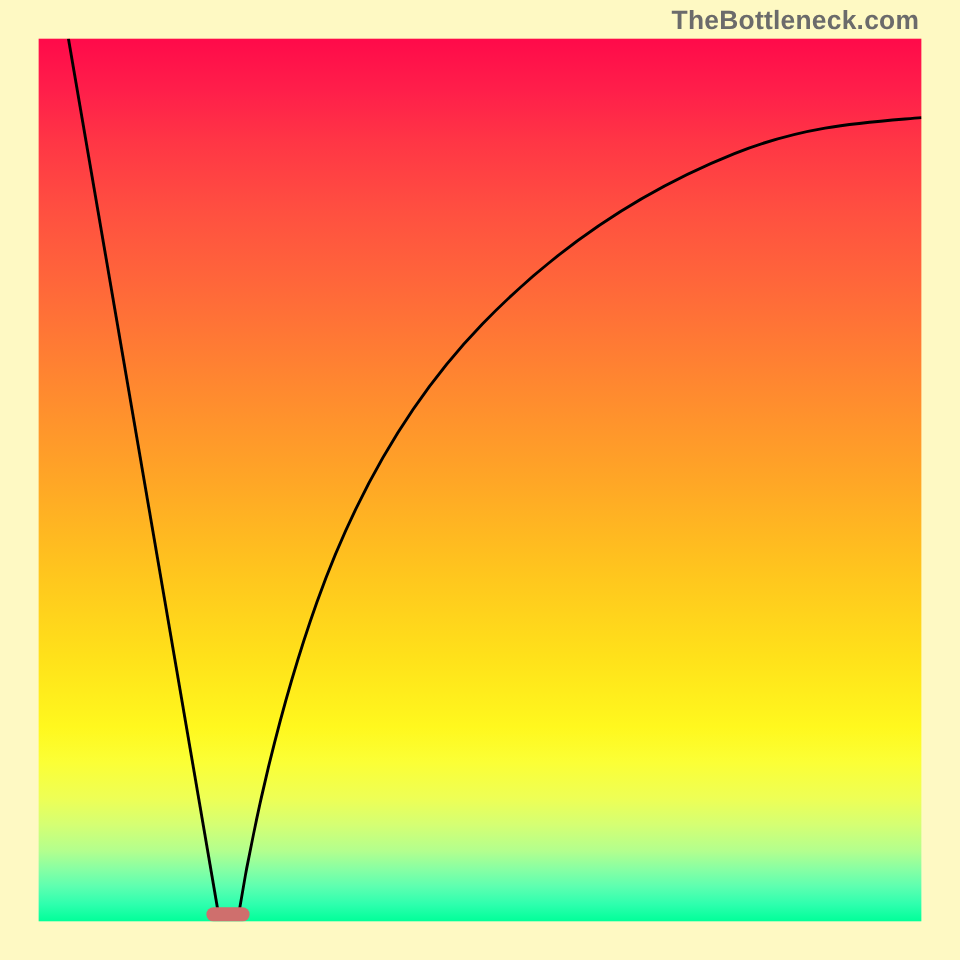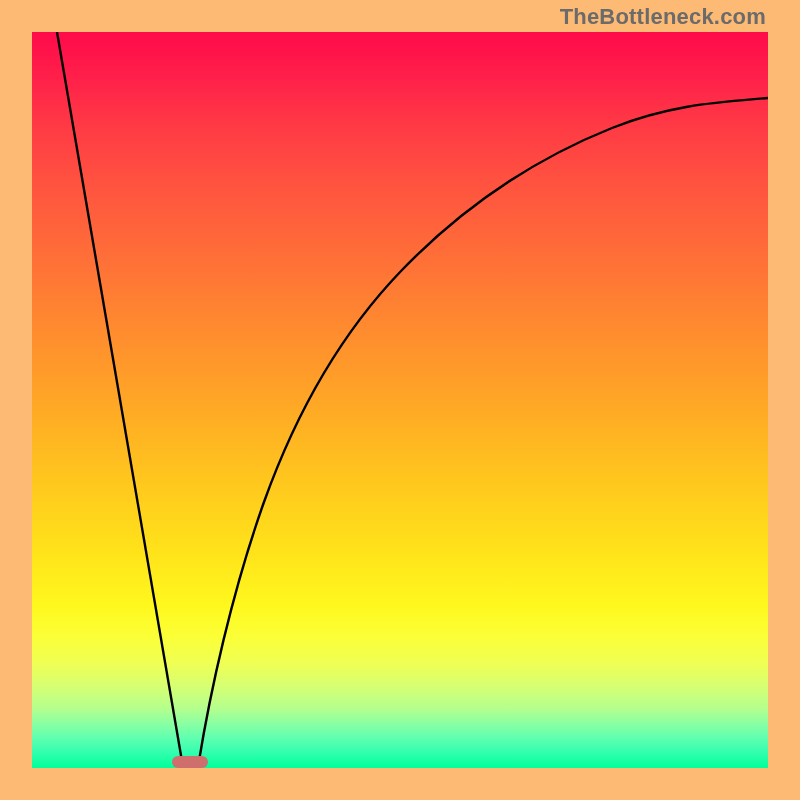--- a/index.html
+++ b/index.html
@@ -9,21 +9,21 @@
     height: 800px;
     background: #000;
     overflow: hidden;
   }
   .frame {
     position: absolute;
     top: 0;
     left: 0;
     width: 800px;
     height: 800px;
-    background: #fdba74;
+    background: #fef9c3;
   }
   .plot {
     position: absolute;
     top: 32px;
     left: 32px;
     width: 736px;
     height: 736px;
     overflow: hidden;
   }
   .gradient {

